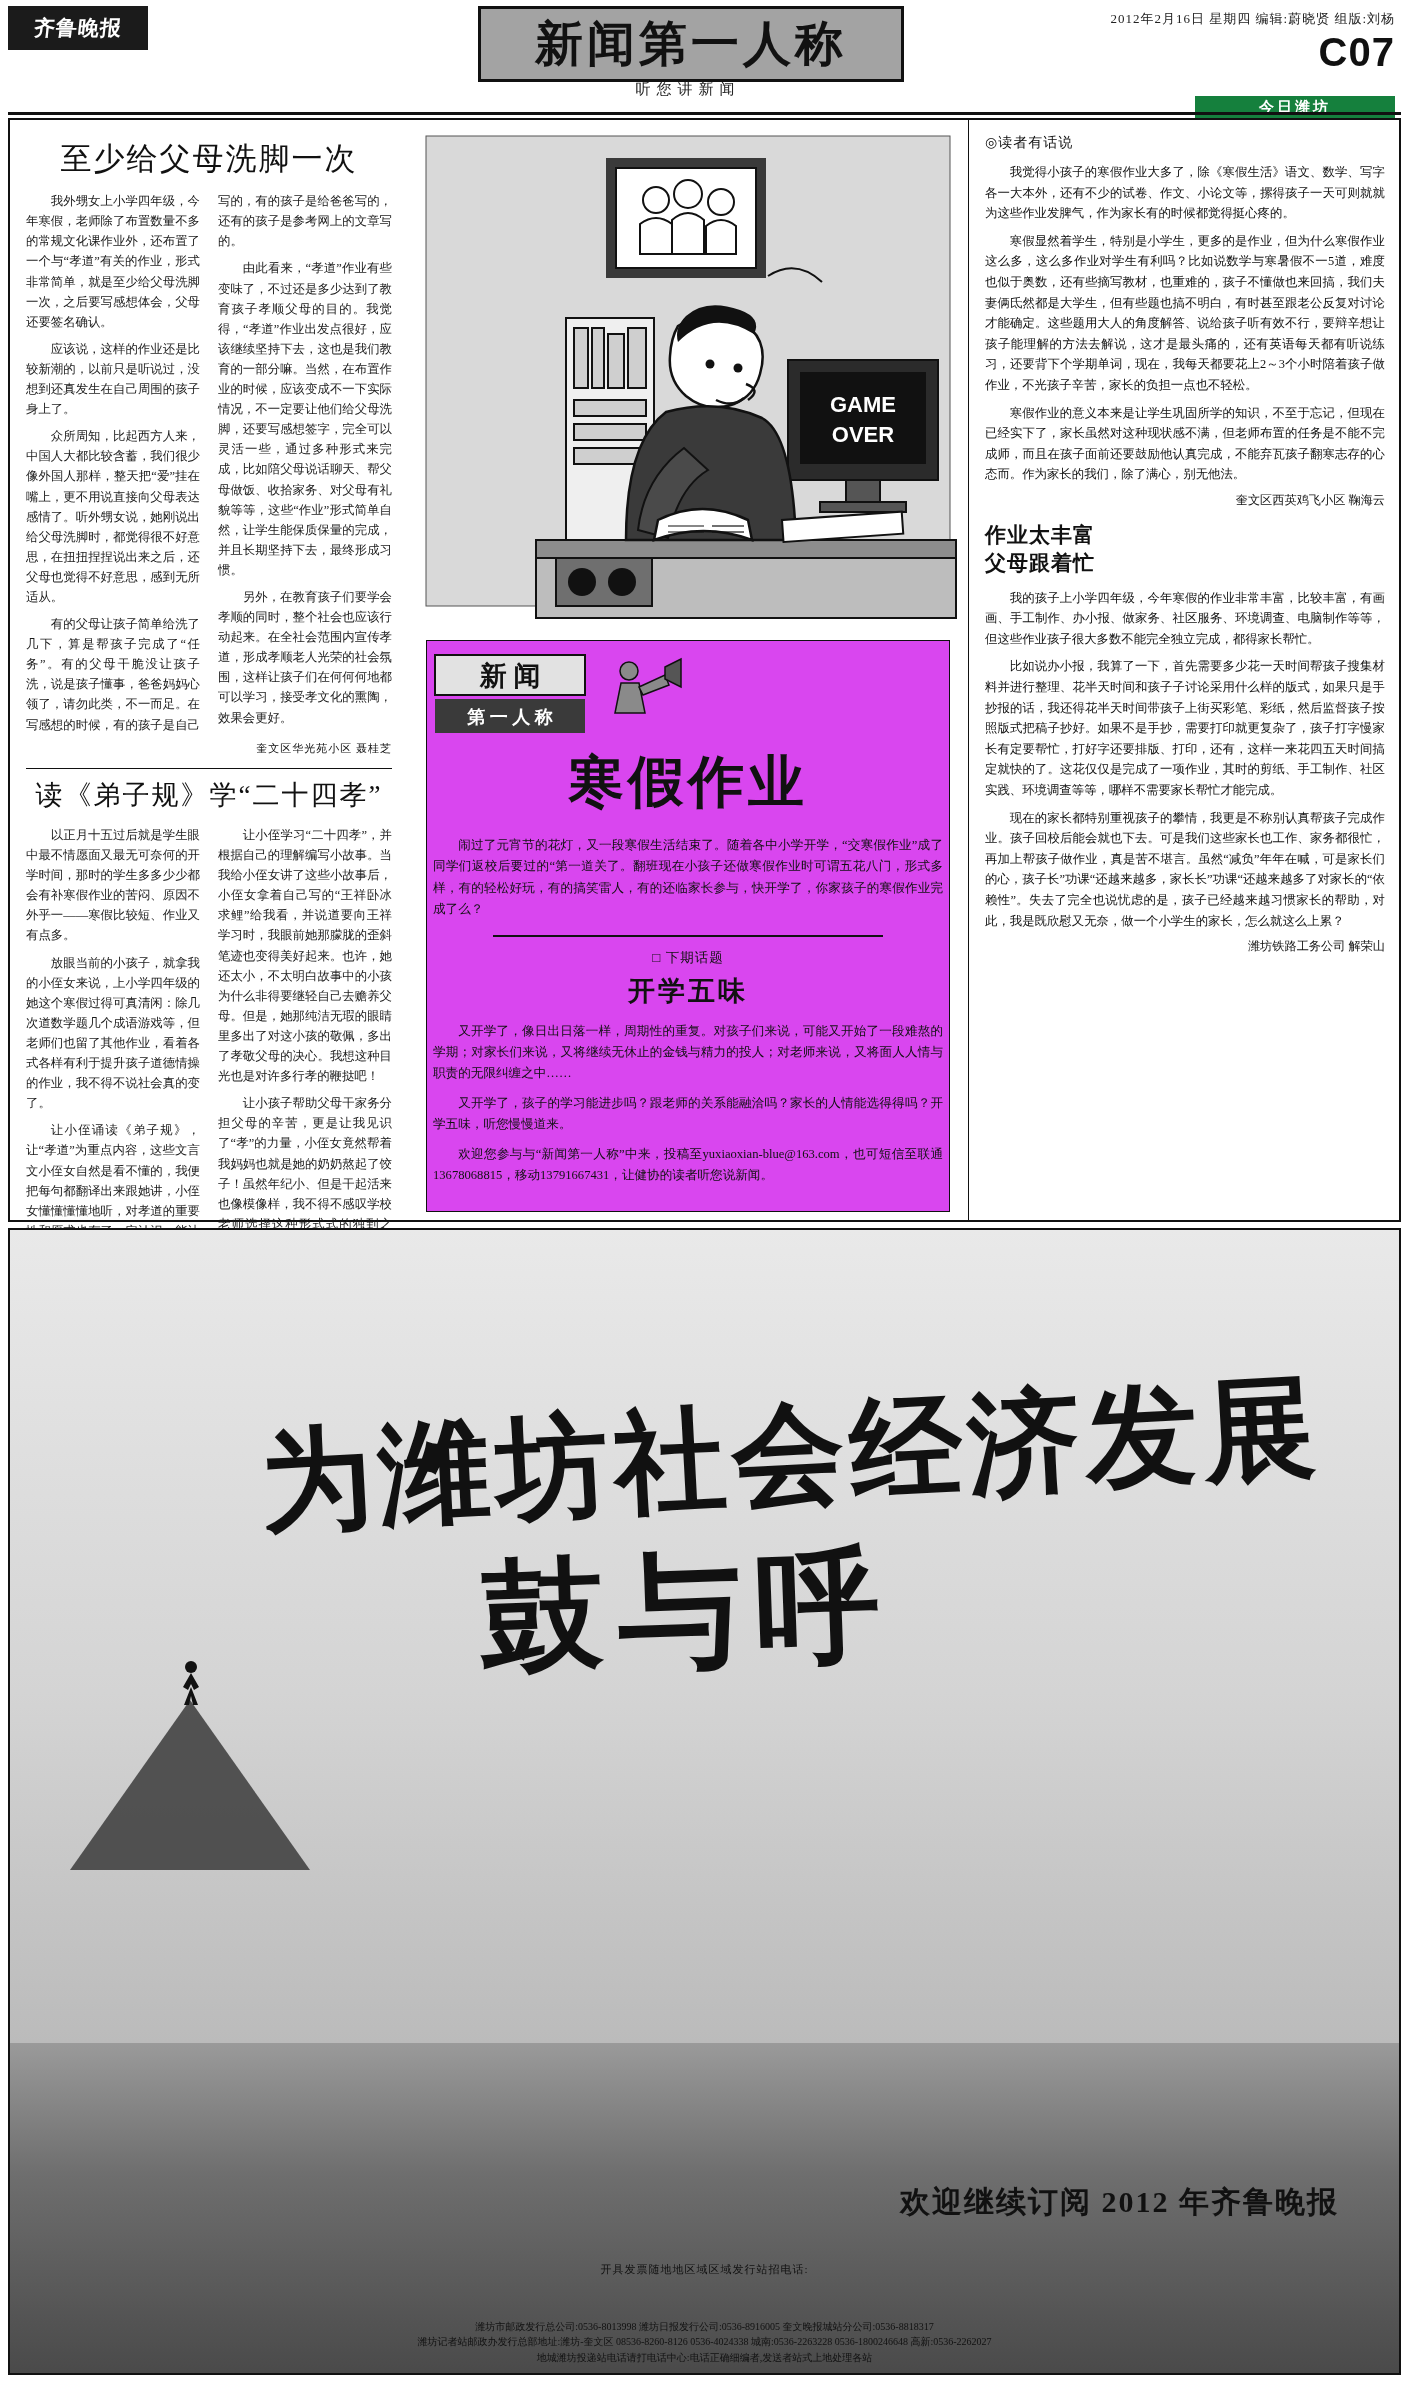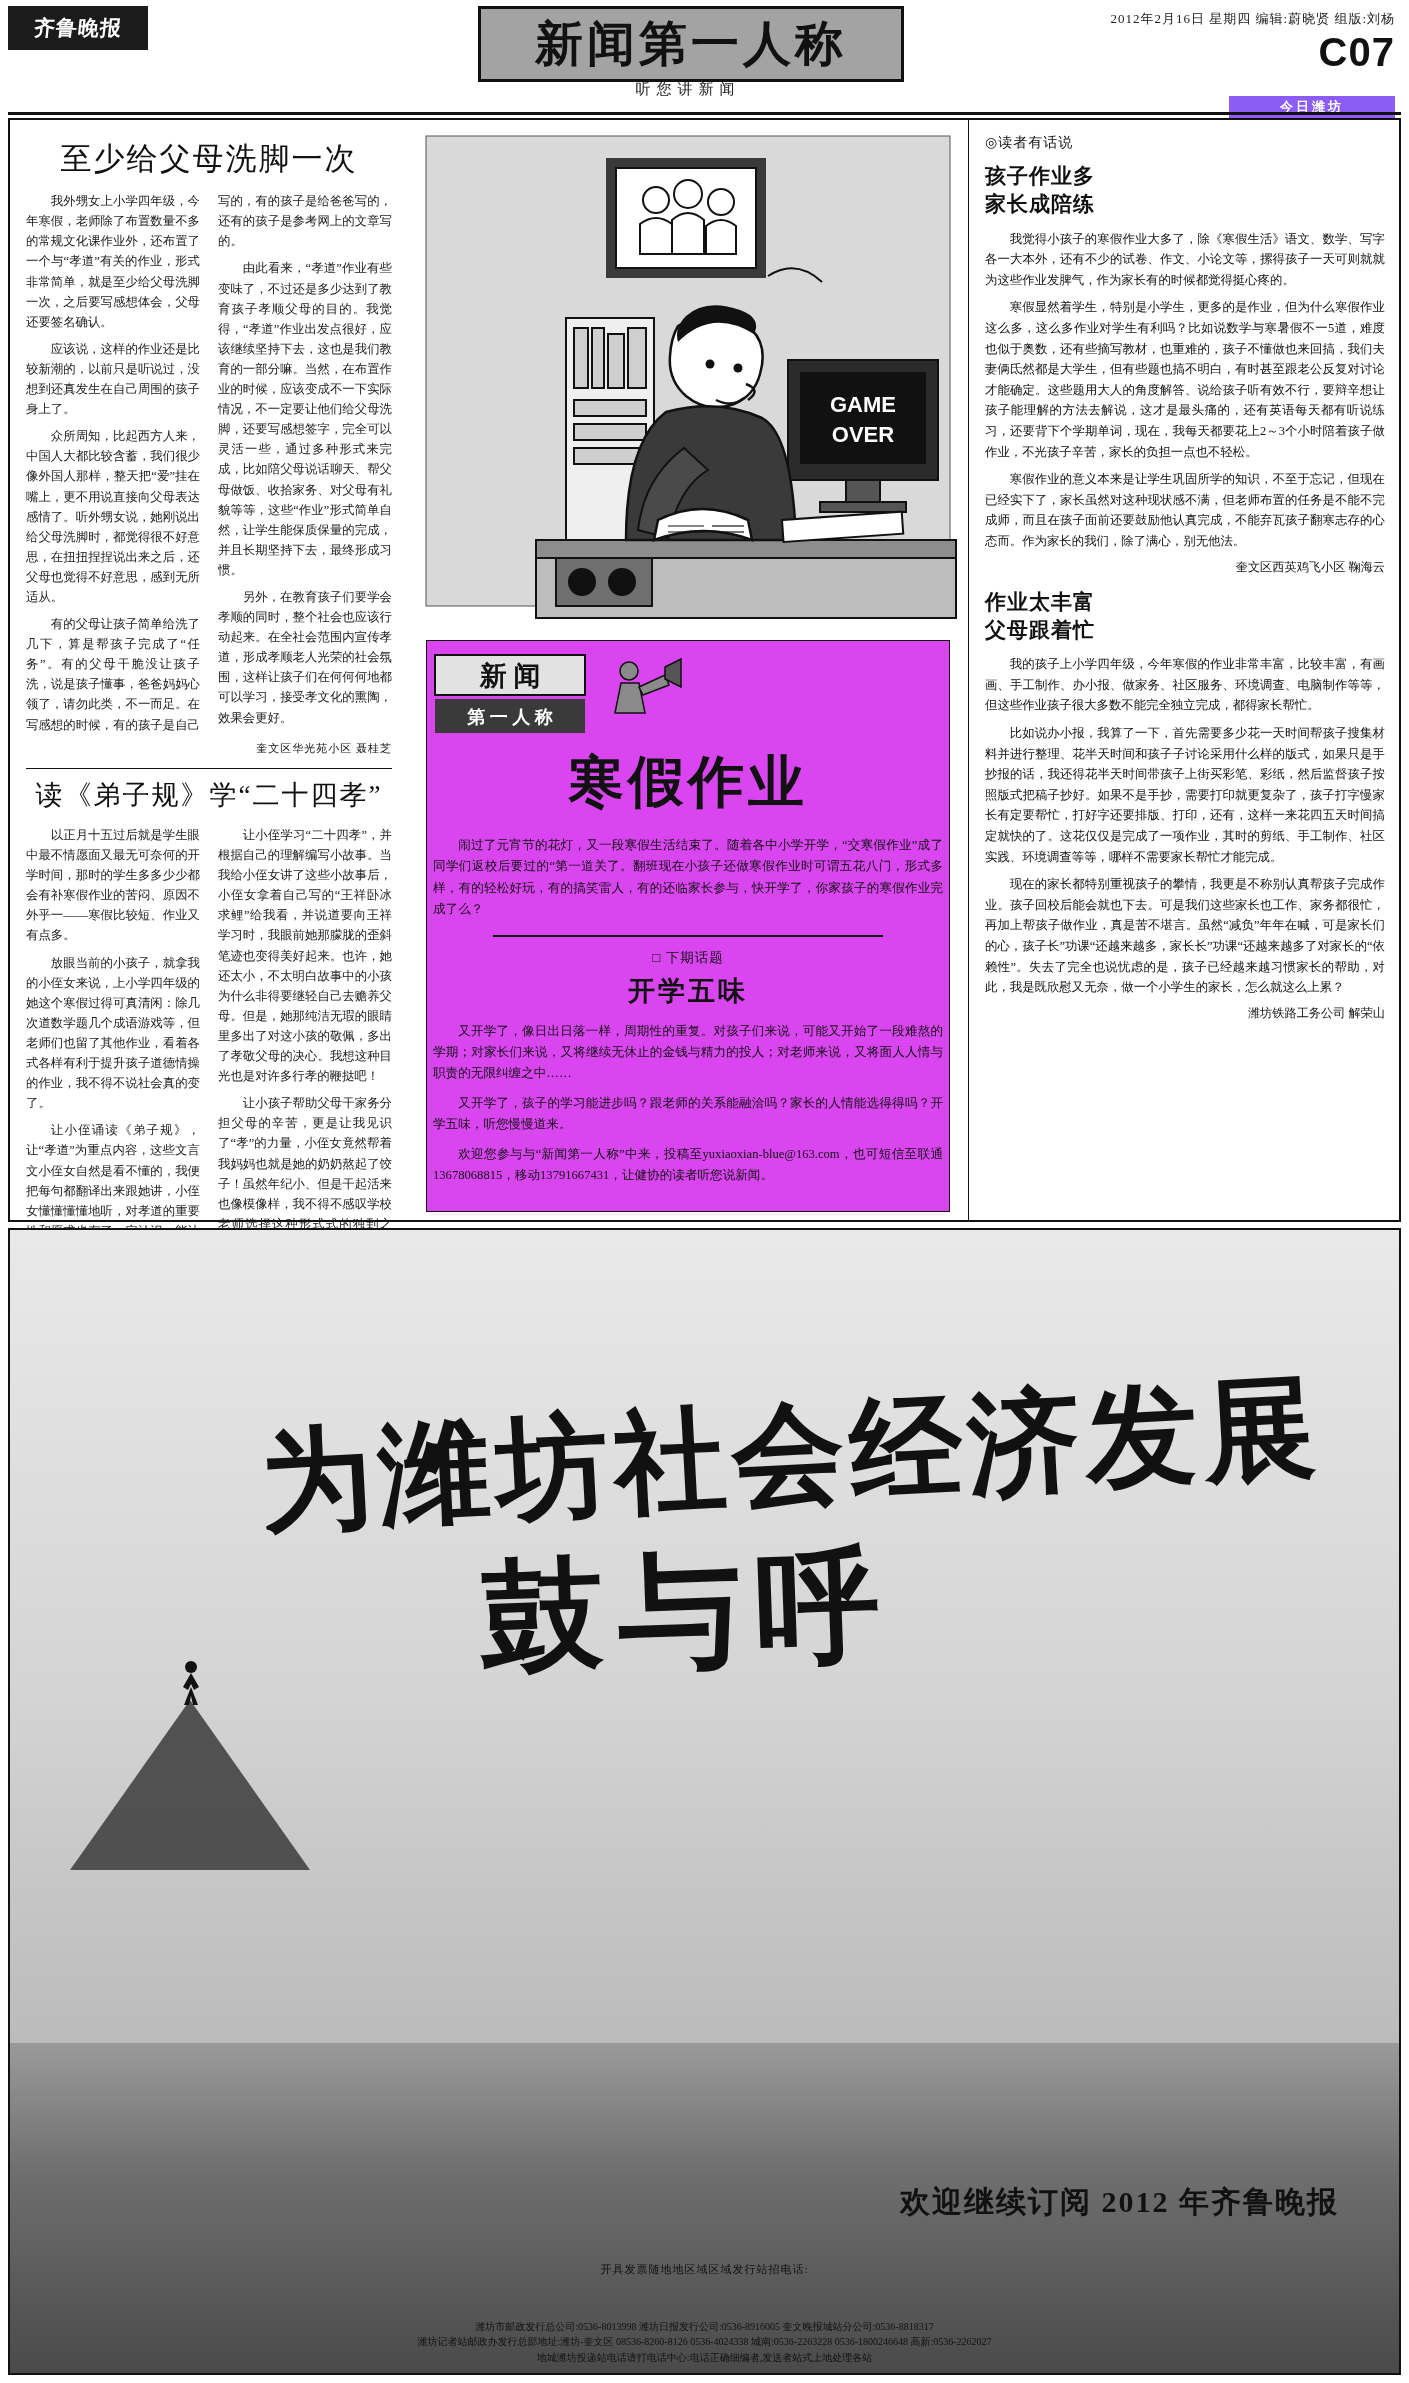--- a/index.html
+++ b/index.html
@@ -12,22 +12,22 @@
     display:flex;align-items:center;justify-content:center;font-family:"Liberation Serif",serif;
     font-weight:bold;font-size:21px;letter-spacing:1px;}
   .logo-box span{transform:skewX(-6deg);}
   .nameplate{position:absolute;left:478px;top:6px;width:420px;height:70px;border:3px solid #111;background:#a3a3a3;
     display:flex;align-items:center;justify-content:center;}
   .nameplate .t{font-size:48px;font-weight:bold;letter-spacing:4px;font-family:"Liberation Serif",serif;}
   .nameplate-sub{position:absolute;left:478px;top:80px;width:420px;text-align:center;font-size:15px;letter-spacing:6px;color:#222;}
   .mh-right{position:absolute;right:14px;top:10px;text-align:right;}
   .mh-meta{font-size:13px;color:#222;letter-spacing:1px;}
   .mh-page{font-size:40px;font-weight:bold;letter-spacing:1px;margin-top:2px;font-family:"Liberation Sans",sans-serif;}
-  .today-badge{position:absolute;right:14px;top:96px;width:166px;height:22px;background:#8b5cf6;color:#fff;
-    font-size:13px;font-weight:bold;letter-spacing:3px;display:flex;align-items:center;justify-content:center;}
+  .today-badge{position:absolute;right:14px;top:96px;width:200px;height:22px;background:#15803d;color:#fff;
+    font-size:15px;font-weight:bold;letter-spacing:3px;display:flex;align-items:center;justify-content:center;}
 
   .rule-top{position:absolute;left:8px;right:8px;top:112px;height:3px;background:#111;}
 
   
   .frame{position:absolute;left:8px;top:118px;right:8px;height:1104px;border:2px solid #111;box-sizing:border-box;}
   .cols{position:absolute;left:0;top:0;right:0;bottom:0;display:flex;}
   .colA{width:398px;padding:14px 16px 0 16px;box-sizing:border-box;}
   .colB{width:560px;padding:8px 8px 0 8px;box-sizing:border-box;position:relative;}
   .colC{flex:1;padding:14px 14px 0 16px;box-sizing:border-box;border-left:1px solid #111;}
 
@@ -228,24 +228,20 @@
           <div class="next-title">开学五味</div>
           <p class="fp">又开学了，像日出日落一样，周期性的重复。对孩子们来说，可能又开始了一段难熬的学期；对家长们来说，又将继续无休止的金钱与精力的投人；对老师来说，又将面人人情与职责的无限纠缠之中……</p>
           <p class="fp">又开学了，孩子的学习能进步吗？跟老师的关系能融洽吗？家长的人情能选得得吗？开学五味，听您慢慢道来。</p>
           <p class="fp">欢迎您参与与“新闻第一人称”中来，投稿至yuxiaoxian-blue@163.com，也可短信至联通13678068815，移动13791667431，让健协的读者听您说新闻。</p>
         </div>
       </div>
 
       <div class="colC">
         <div class="c-head">◎读者有话说</div>
 
-        <h2 class="sub">
-          <span>孩子作业多</span><br>
-          <span>家长成陪练</span>
-        </h2>
         <p class="cp">我觉得小孩子的寒假作业大多了，除《寒假生活》语文、数学、写字各一大本外，还有不少的试卷、作文、小论文等，摞得孩子一天可则就就为这些作业发脾气，作为家长有的时候都觉得挺心疼的。</p>
         <p class="cp">寒假显然着学生，特别是小学生，更多的是作业，但为什么寒假作业这么多，这么多作业对学生有利吗？比如说数学与寒暑假不一5道，难度也似于奥数，还有些摘写教材，也重难的，孩子不懂做也来回搞，我们夫妻俩氐然都是大学生，但有些题也搞不明白，有时甚至跟老公反复对讨论才能确定。这些题用大人的角度解答、说给孩子听有效不行，要辩辛想让孩子能理解的方法去解说，这才是最头痛的，还有英语每天都有听说练习，还要背下个学期单词，现在，我每天都要花上2～3个小时陪着孩子做作业，不光孩子辛苦，家长的负担一点也不轻松。</p>
         <p class="cp">寒假作业的意义本来是让学生巩固所学的知识，不至于忘记，但现在已经实下了，家长虽然对这种现状感不满，但老师布置的任务是不能不完成师，而且在孩子面前还要鼓励他认真完成，不能弃瓦孩子翻寒志存的心态而。作为家长的我们，除了满心，别无他法。</p>
         <div class="c-byline">奎文区西英鸡飞小区    鞠海云</div>
 
         <h2 class="sub">
           <span>作业太丰富</span><br>
           <span>父母跟着忙</span>
         </h2>
         <p class="cp">我的孩子上小学四年级，今年寒假的作业非常丰富，比较丰富，有画画、手工制作、办小报、做家务、社区服务、环境调查、电脑制作等等，但这些作业孩子很大多数不能完全独立完成，都得家长帮忙。</p>

